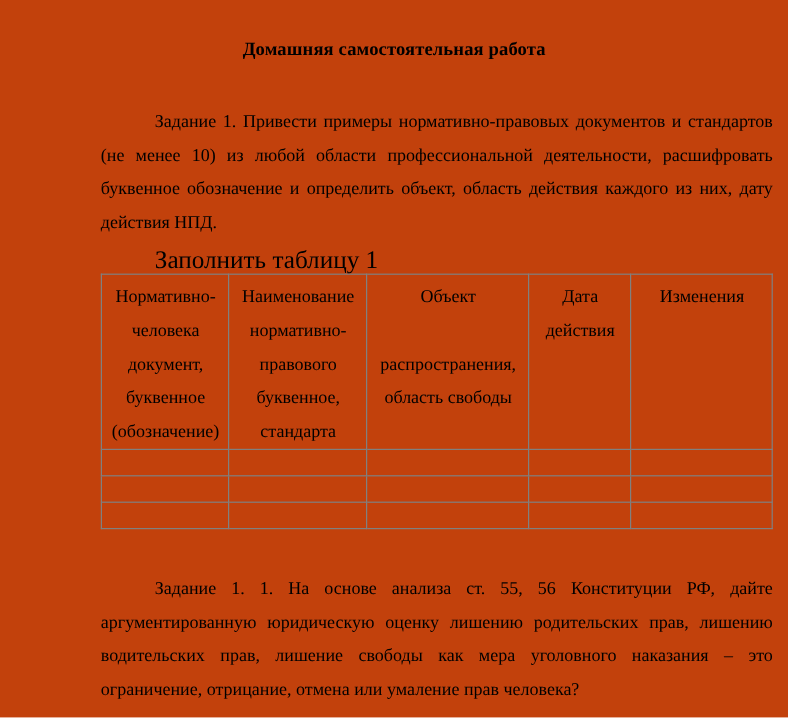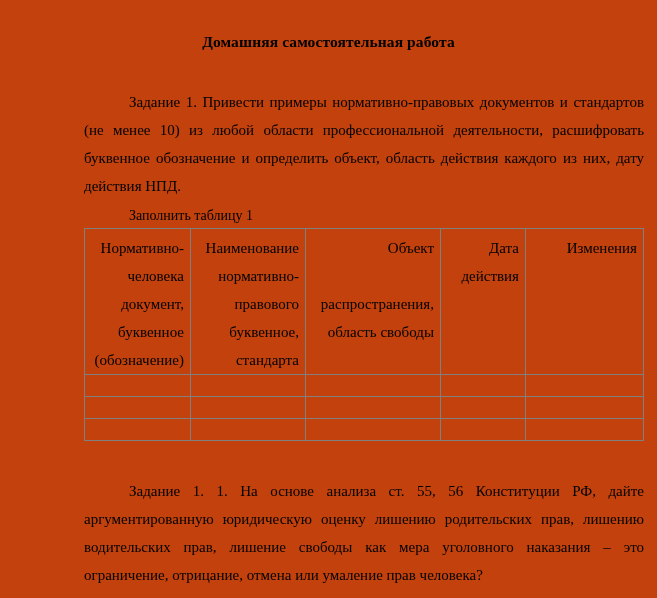--- a/index.html
+++ b/index.html
@@ -44,21 +44,21 @@
   }
   .para .lead {
     font-weight: normal;
   }
   #task1-para { top: 88px; }
   #fill-table-line {
     position: absolute;
     left: 84px;
     top: 202px;
     width: 560px;
-    font-size: 14px;
+    font-size: 21px;
     line-height: 28px;
     text-indent: 45px;
     text-align: left;
   }
   #task2-para { top: 477px; }
 
   
   #fill-table {
     position: absolute;
     left: 84px;
@@ -67,21 +67,21 @@
     border-collapse: collapse;
     table-layout: fixed;
     font-size: 15px;
   }
   #fill-table td {
     border: 1px solid #808080;
     vertical-align: top;
     padding: 5px 6px 0 7px;
     line-height: 28px;
     font-size: 15px;
-    text-align: right;
+    text-align: center;
     word-wrap: break-word;
     overflow: hidden;
   }
   #fill-table tr.header-row td {
     height: 134px;
   }
   #fill-table tr.blank-row td {
     height: 21px;
     padding: 0;
   }

